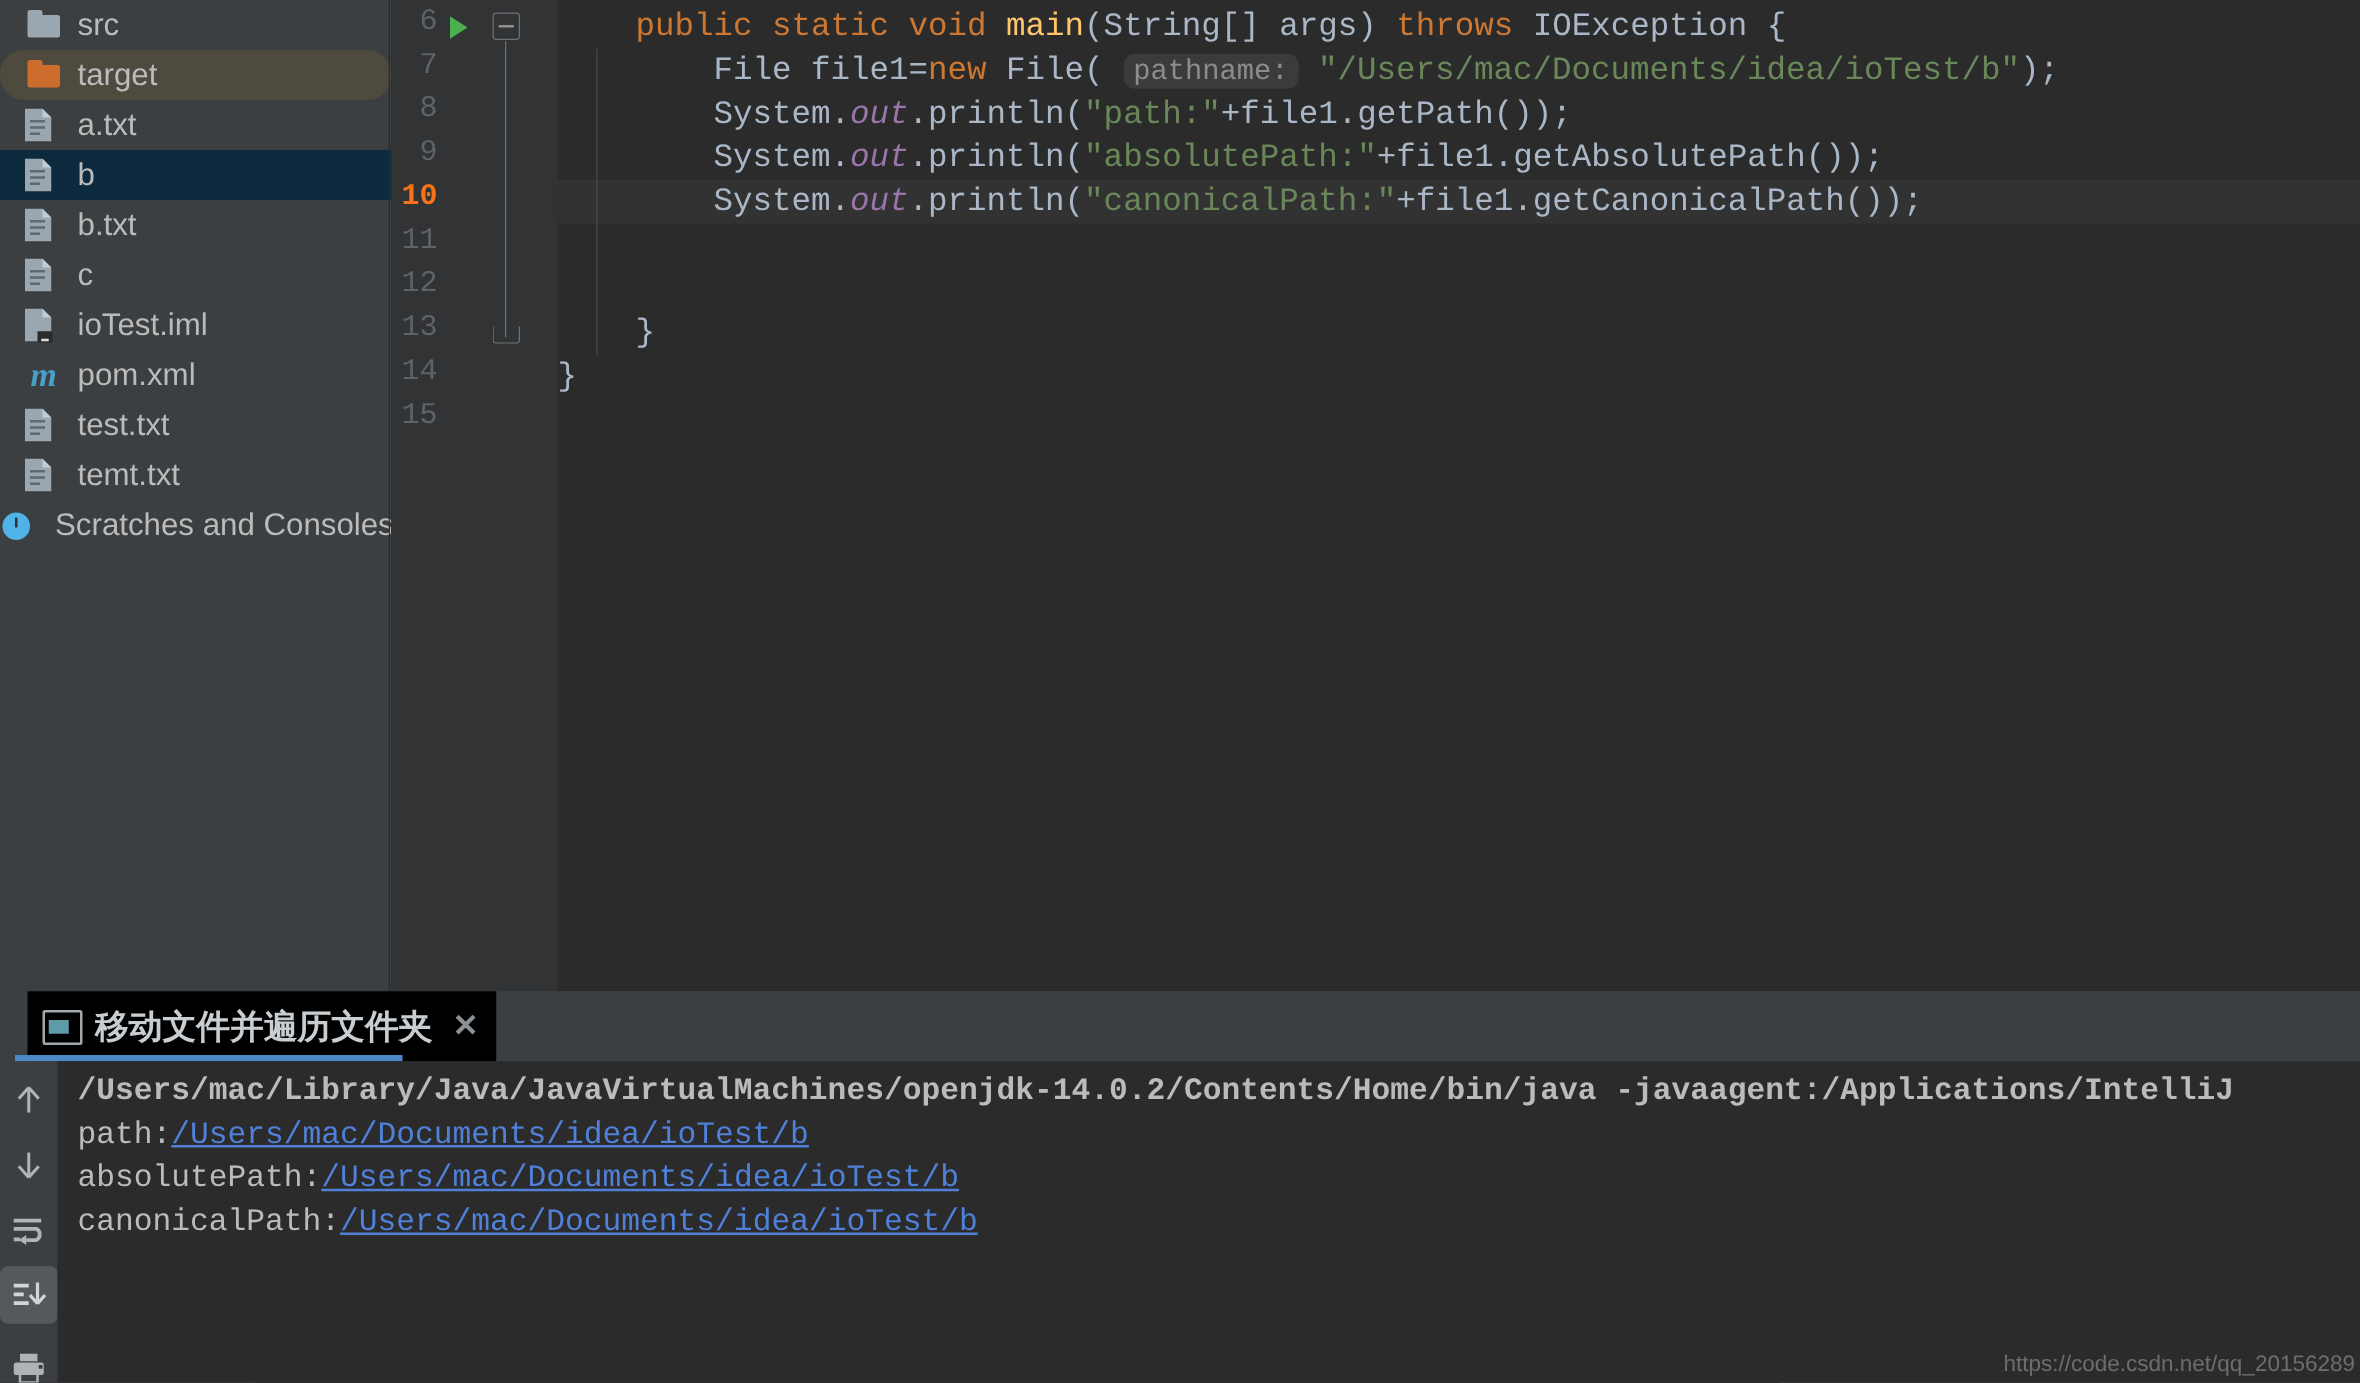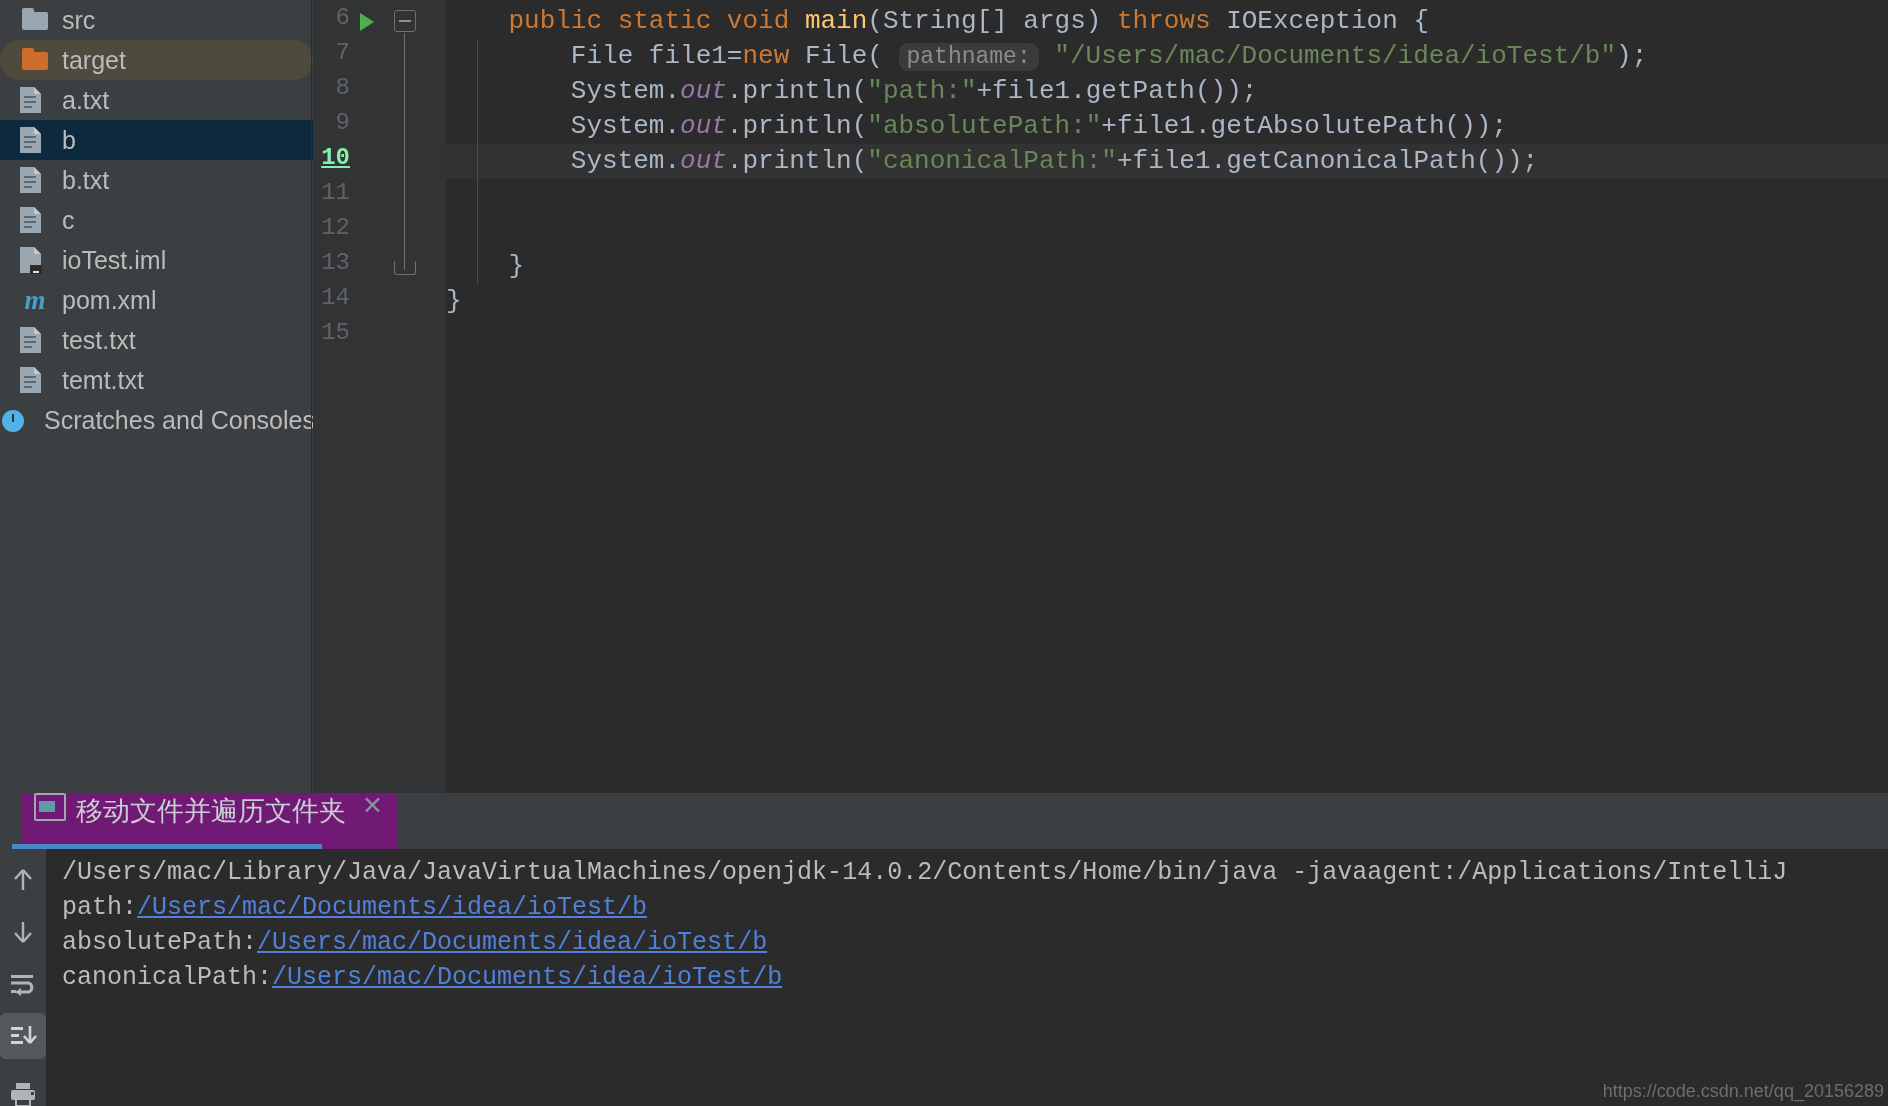--- a/index.html
+++ b/index.html
@@ -100,21 +100,21 @@
     position: absolute; left: 0; top: 0;
     width: 133px; height: 793px;
     background: #313335;
   }
   .gutter-line {
     position: absolute; right: 96px;
     font-family: "Liberation Mono", monospace;
     font-size: 24px; color: #606366;
     text-align: right; width: 60px;
   }
-  .gutter-line.current { color: #86efac; font-weight: bold; text-decoration: underline; }
+  .gutter-line.current { color: #f97316; font-weight: bold; }
   .run-marker {
     position: absolute; left: 47px;
     width: 0; height: 0;
     border-left: 14px solid #4caf50;
     border-top: 9px solid transparent;
     border-bottom: 9px solid transparent;
   }
   .fold-box {
     position: absolute; left: 81px;
     width: 22px; height: 22px;
@@ -172,23 +172,24 @@
     width: 1888px; height: 313px;
     background: #3c3f41;
   }
   .run-tabbar {
     position: absolute; left: 0; top: 0;
     width: 1888px; height: 56px;
     background: #3c3f41;
   }
   .run-tab {
     position: absolute; left: 22px; top: 0;
-    height: 56px; display: flex; 
+    height: 56px; display: flex; align-items: center;
     padding: 0 14px 0 12px;
-    background: #701a75;
+    background: #000000;
+    font-weight: bold;
   }
   .run-tab-underline {
     position: absolute; left: 12px; bottom: 0;
     width: 310px; height: 5px; background: #4a88c7;
   }
   .tab-ico {
     position: relative; width: 30px; height: 26px;
     margin-right: 12px;
   }
   .tab-ico::before {
@@ -414,21 +415,21 @@
           <svg width="28" height="26" viewBox="0 0 28 26">
             <rect x="7" y="2" width="14" height="6" fill="#b0b4b7"></rect>
             <rect x="2" y="9" width="24" height="10" rx="2" fill="#b0b4b7"></rect>
             <rect x="7" y="17" width="14" height="8" fill="none" stroke="#b0b4b7" stroke-width="2"></rect>
             <rect x="22" y="11" width="3" height="3" fill="#3c3f41"></rect>
           </svg>
         </div>
       </div>
 
     <div class="console" id="console">
-        <div class="cline" style="top: 6px;"><span>/Users/mac/Library/Java/JavaVirtualMachines/openjdk-14.0.2/Contents/Home/bin/java -javaagent:/Applications/IntelliJ</span></div>
+        <div class="cline" style="top: 6px; font-weight: bold;"><span>/Users/mac/Library/Java/JavaVirtualMachines/openjdk-14.0.2/Contents/Home/bin/java -javaagent:/Applications/IntelliJ</span></div>
         <div class="cline" style="top: 41px;"><span>path:</span><span class="link">/Users/mac/Documents/idea/ioTest/b</span></div>
         <div class="cline" style="top: 76px;"><span>absolutePath:</span><span class="link">/Users/mac/Documents/idea/ioTest/b</span></div>
         <div class="cline" style="top: 111px;"><span>canonicalPath:</span><span class="link">/Users/mac/Documents/idea/ioTest/b</span></div>
         <div class="cline" style="top: 146px;"><span></span></div>
       </div>
 
     <div class="watermark">https://code.csdn.net/qq_20156289</div>
   </div>
 
 </div>

